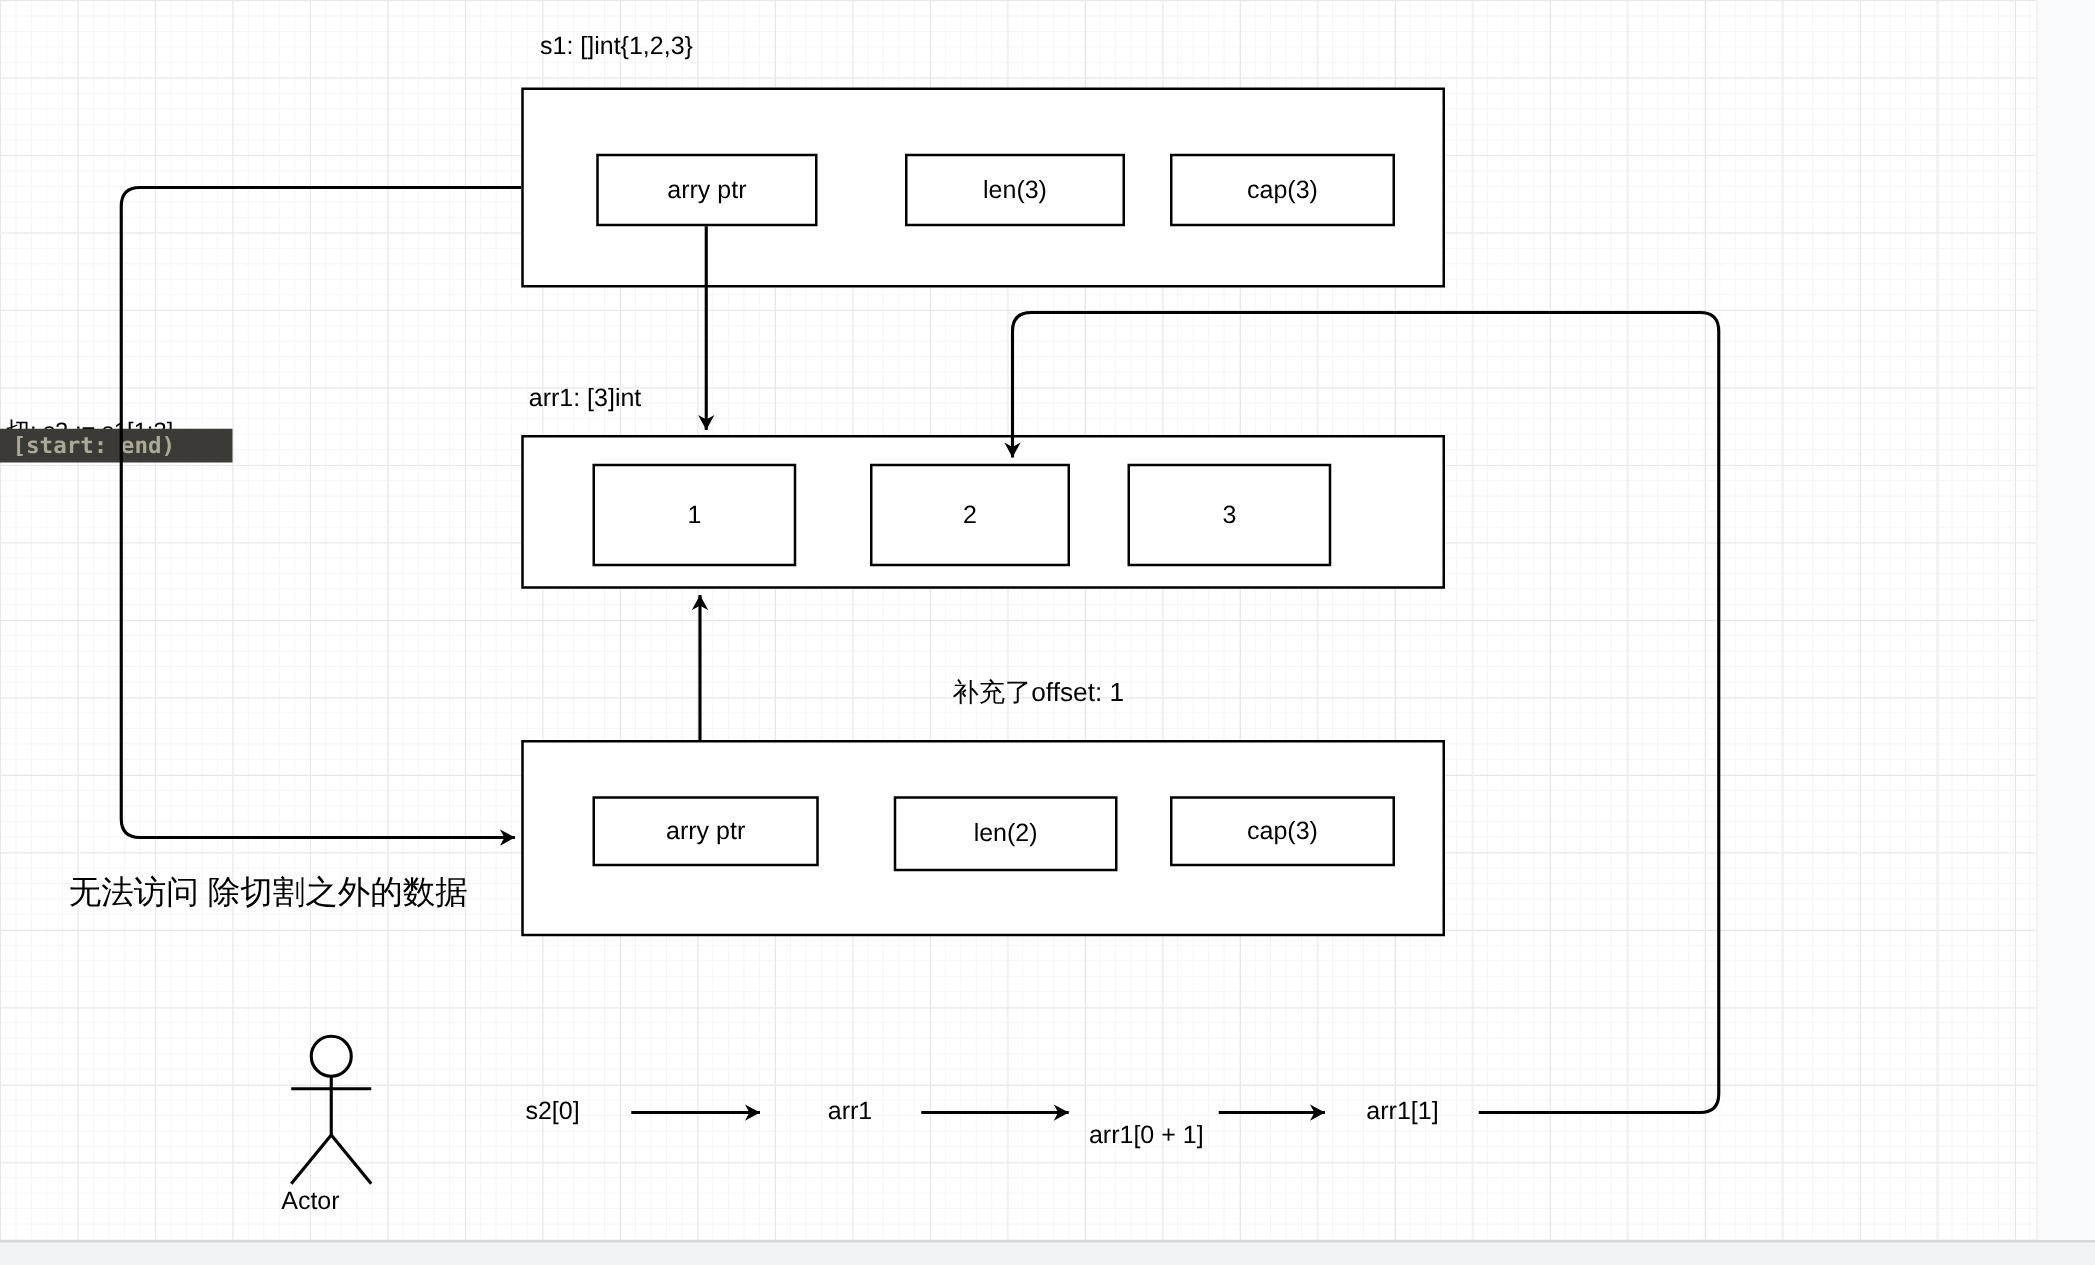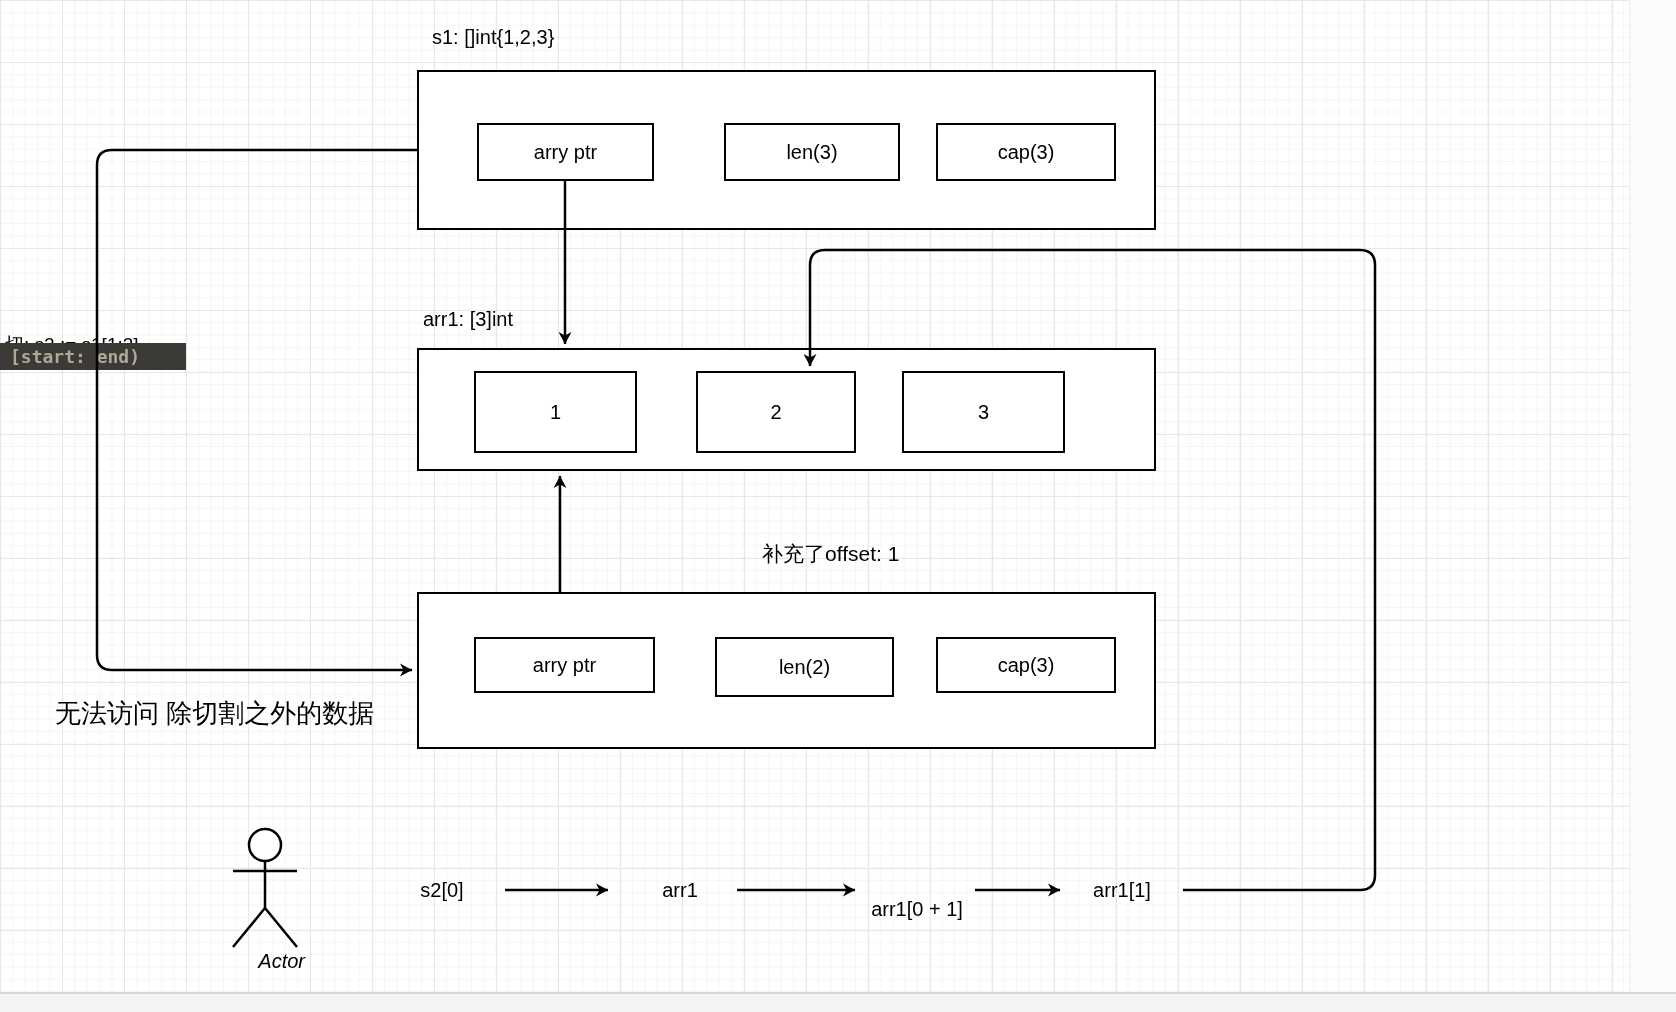--- a/index.html
+++ b/index.html
@@ -82,21 +82,21 @@
   <div class="flowstep" style="left:917px;top:890px;margin-top:19px;">arr1[0 + 1]</div>
   <div class="flowstep" style="left:1122px;top:890px;">arr1[1]</div>
 
   <svg class="overlay" style="left:215px;top:815px;" width="100" height="140" viewBox="0 0 100 140">
     <circle cx="50" cy="30" r="16" fill="#ffffff" stroke="#000" stroke-width="2.5"></circle>
     <line x1="50" y1="46" x2="50" y2="93" stroke="#000" stroke-width="2.5"></line>
     <line x1="18" y1="56" x2="82" y2="56" stroke="#000" stroke-width="2.5"></line>
     <line x1="50" y1="93" x2="18" y2="132" stroke="#000" stroke-width="2.5"></line>
     <line x1="50" y1="93" x2="82" y2="132" stroke="#000" stroke-width="2.5"></line>
   </svg>
-  <div class="lbl" style="left:225px;top:950px;width:80px;text-align:right;font-style:italic;">Actor</div>
+  <div class="lbl" style="left:225px;top:950px;width:80px;text-align:left;">Actor</div>
 
   <svg class="overlay" width="1630" height="992" viewBox="0 0 1630 992">
     <defs>
       <marker id="arrow" markerUnits="userSpaceOnUse" markerWidth="18" markerHeight="18" viewBox="0 0 18 18" refX="14" refY="9" orient="auto">
         <path d="M2,2.5 L14,9 L2,15.5 L5.5,9 Z" fill="#000"></path>
       </marker>
     </defs>
 
     <path d="M565,181 L565,344" fill="none" stroke="#000" stroke-width="2.5" marker-end="url(#arrow)"></path>
 

